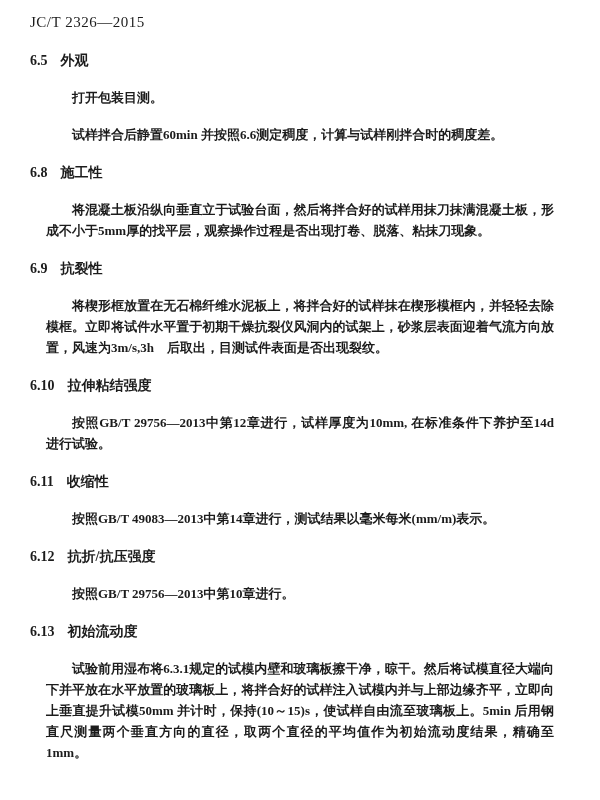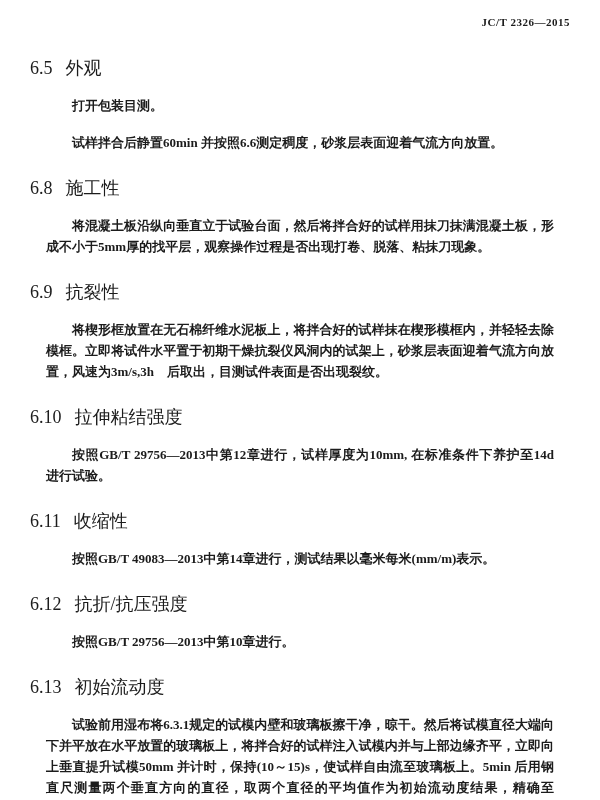--- a/index.html
+++ b/index.html
@@ -12,30 +12,29 @@
     height: 800px;
     box-sizing: border-box;
     padding: 12px 30px 20px 30px;
     font-family: "Liberation Serif", "DejaVu Serif", serif;
     color: #1c1c1c;
     font-size: 13px;
     line-height: 21px;
     overflow: hidden;
   }
   .doc-header {
-    font-weight: bold;
-    font-size: 11px;
+    font-weight: normal;
+    font-size: 15px;
     margin: 0 0 14px 0;
     letter-spacing: 0.5px;
-    text-align: right;
   }
   .sec-heading {
-    font-weight: normal;
-    margin: 25px 0 13px 0;
-    font-size: 18px;
+    font-weight: bold;
+    margin: 17px 0 13px 0;
+    font-size: 14px;
   }
   .sec-num {
     display: inline-block;
     margin-right: 13px;
   }
   .sec-paras .para {
     margin: 16px;
     text-indent: 2em;
     text-align: justify;
     font-weight: bold;
@@ -52,21 +51,21 @@
       <span class="sec-num">6.5</span><span class="sec-title">外观</span>
     </h3>
     <div class="sec-paras">
         <p class="para">打开包装目测。</p>
       </div>
   </section>
 
 
   <section>
     <div class="sec-paras">
-        <p class="para">试样拌合后静置60min 并按照6.6测定稠度，砂浆层表面迎着气流方向放置。</p>
+        <p class="para">试样拌合后静置60min 并按照6.6测定稠度，计算与试样刚拌合时的稠度差。</p>
       </div>
   </section>
 
   <section>
     <h3 class="sec-heading">
       <span class="sec-num">6.8</span><span class="sec-title">施工性</span>
     </h3>
     <div class="sec-paras">
         <p class="para">将混凝土板沿纵向垂直立于试验台面，然后将拌合好的试样用抹刀抹满混凝土板，形成不小于5mm厚的找平层，观察操作过程是否出现打卷、脱落、粘抹刀现象。</p>
       </div>

